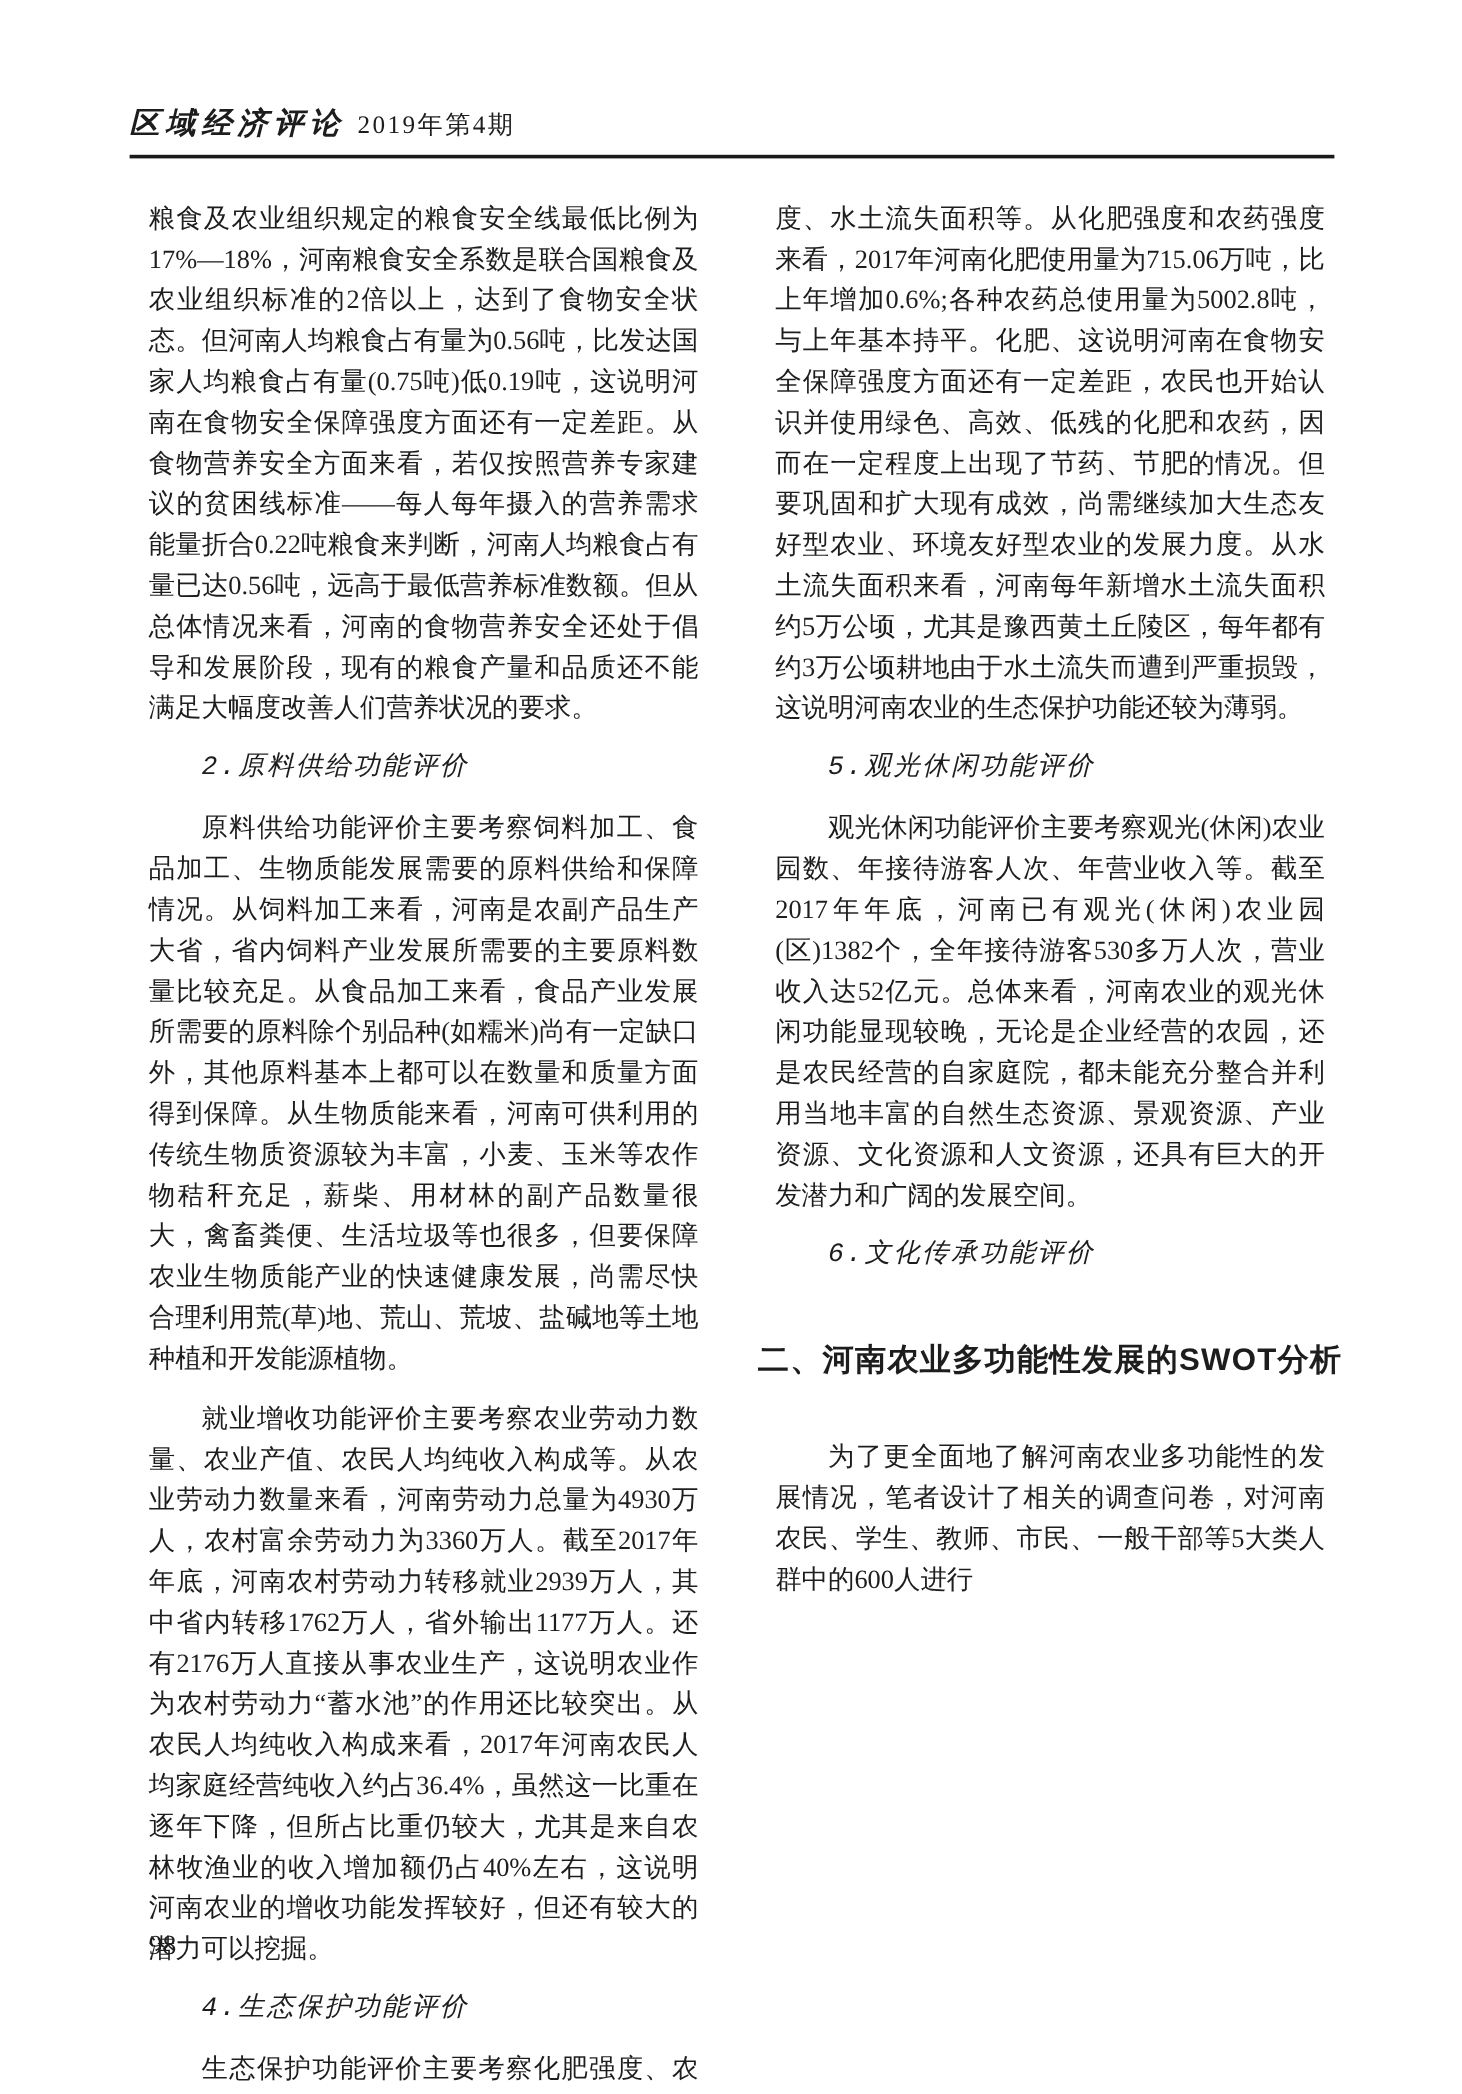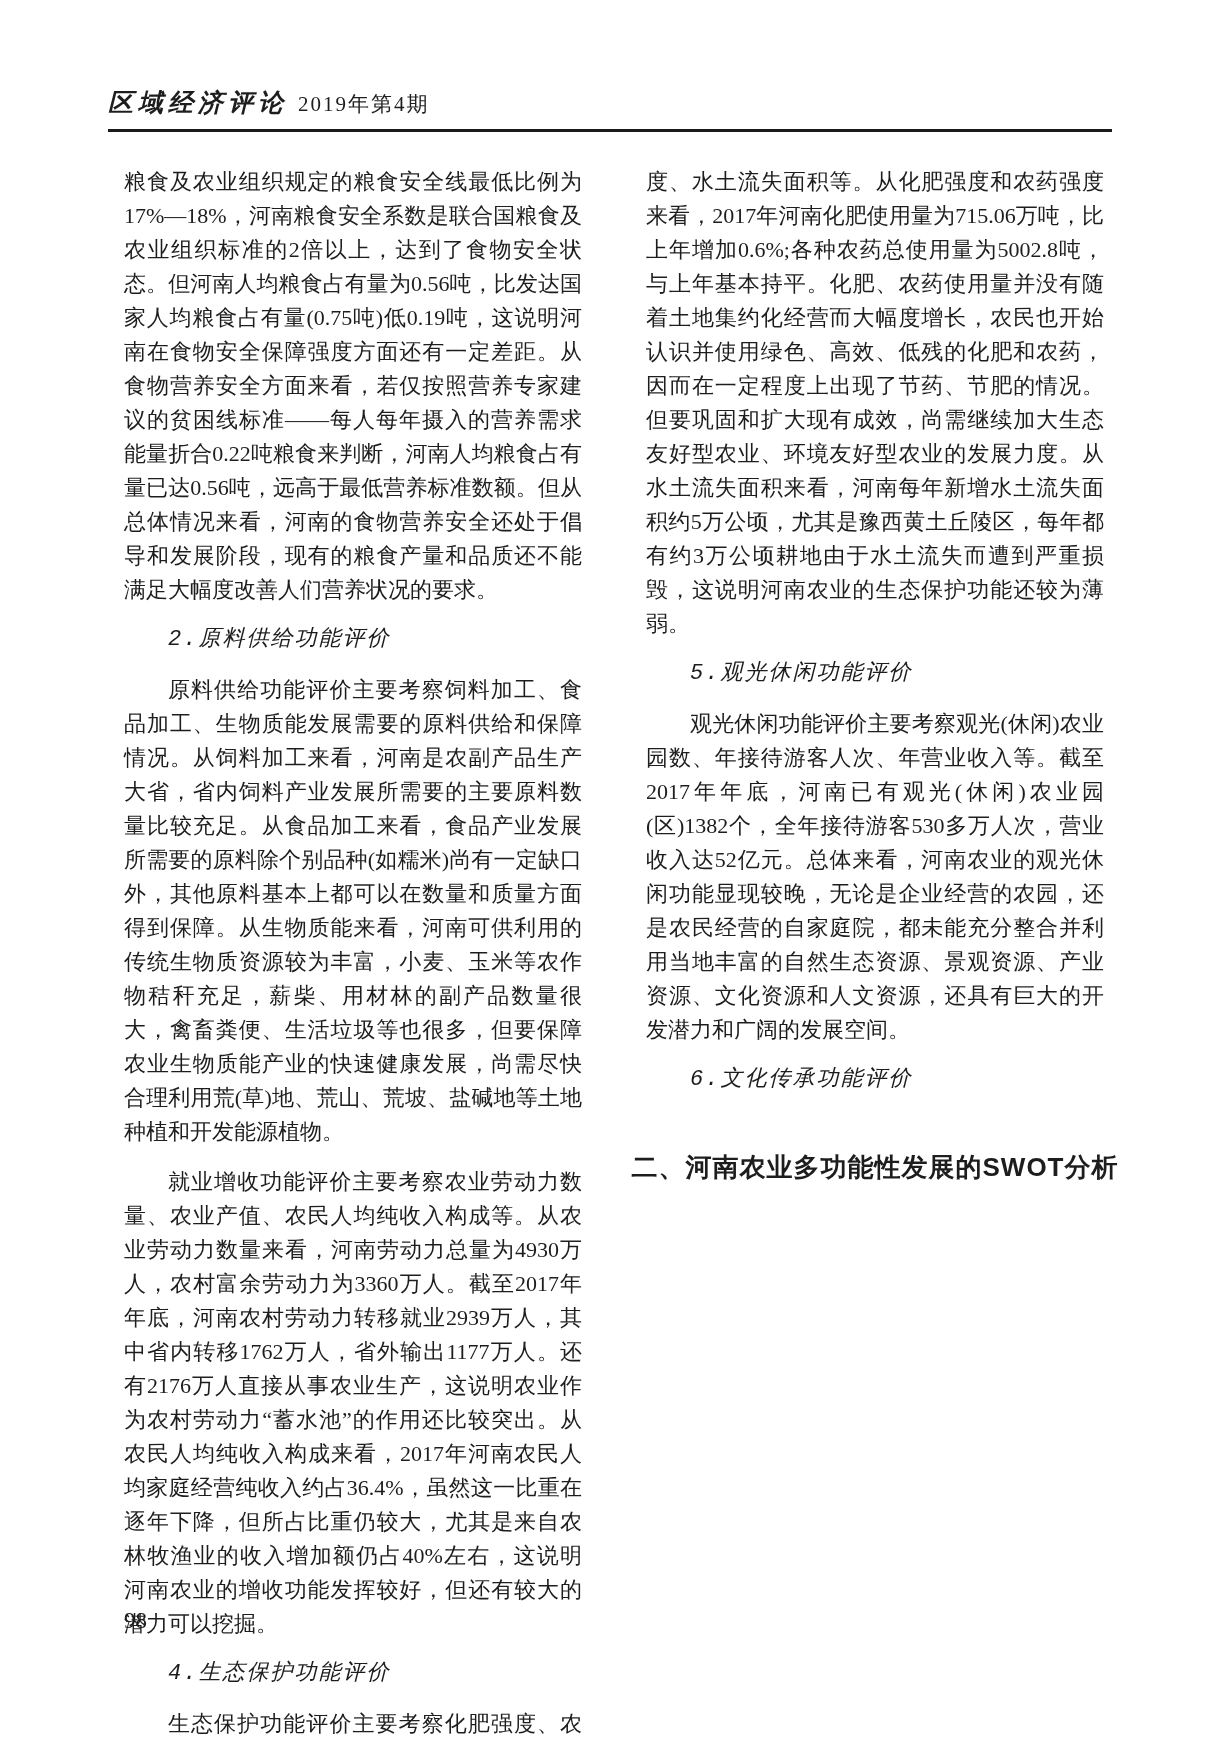--- a/index.html
+++ b/index.html
@@ -90,21 +90,22 @@
   <div class="columns">
     <div class="column">
         <p class="blk p-cont">粮食及农业组织规定的粮食安全线最低比例为17%—18%，河南粮食安全系数是联合国粮食及农业组织标准的2倍以上，达到了食物安全状态。但河南人均粮食占有量为0.56吨，比发达国家人均粮食占有量(0.75吨)低0.19吨，这说明河南在食物安全保障强度方面还有一定差距。从食物营养安全方面来看，若仅按照营养专家建议的贫困线标准——每人每年摄入的营养需求能量折合0.22吨粮食来判断，河南人均粮食占有量已达0.56吨，远高于最低营养标准数额。但从总体情况来看，河南的食物营养安全还处于倡导和发展阶段，现有的粮食产量和品质还不能满足大幅度改善人们营养状况的要求。</p>
         <p class="blk h">2.原料供给功能评价</p>
         <p class="blk p">原料供给功能评价主要考察饲料加工、食品加工、生物质能发展需要的原料供给和保障情况。从饲料加工来看，河南是农副产品生产大省，省内饲料产业发展所需要的主要原料数量比较充足。从食品加工来看，食品产业发展所需要的原料除个别品种(如糯米)尚有一定缺口外，其他原料基本上都可以在数量和质量方面得到保障。从生物质能来看，河南可供利用的传统生物质资源较为丰富，小麦、玉米等农作物秸秆充足，薪柴、用材林的副产品数量很大，禽畜粪便、生活垃圾等也很多，但要保障农业生物质能产业的快速健康发展，尚需尽快合理利用荒(草)地、荒山、荒坡、盐碱地等土地种植和开发能源植物。</p>
         <p class="blk p">就业增收功能评价主要考察农业劳动力数量、农业产值、农民人均纯收入构成等。从农业劳动力数量来看，河南劳动力总量为4930万人，农村富余劳动力为3360万人。截至2017年年底，河南农村劳动力转移就业2939万人，其中省内转移1762万人，省外输出1177万人。还有2176万人直接从事农业生产，这说明农业作为农村劳动力“蓄水池”的作用还比较突出。从农民人均纯收入构成来看，2017年河南农民人均家庭经营纯收入约占36.4%，虽然这一比重在逐年下降，但所占比重仍较大，尤其是来自农林牧渔业的收入增加额仍占40%左右，这说明河南农业的增收功能发挥较好，但还有较大的潜力可以挖掘。</p>
         <p class="blk h">4.生态保护功能评价</p>
         <p class="blk p">生态保护功能评价主要考察化肥强度、农药强</p>
       </div>
     <div class="column">
-        <p class="blk p-cont">度、水土流失面积等。从化肥强度和农药强度来看，2017年河南化肥使用量为715.06万吨，比上年增加0.6%;各种农药总使用量为5002.8吨，与上年基本持平。化肥、农药使用量并没有随着土地集约化经营而大幅度增长，农民也开始认识并使用绿色、高效、低残的化肥和农药，因而在一定程度上出现了节药、节肥的情况。但要巩固和扩大现有成效，尚需继续加大生态友好型农业、环境友好型农业的发展力度。从水土流失面积来看，河南每年新增水土流失面积约5万公顷，尤其是豫西黄土丘陵区，每年都有约3万公顷耕地由于水土流失而遭到严重损毁，这说明河南农业的生态保护功能还较为薄弱。</p>
+        <p class="blk p-cont">度、水土流失面积等。从化肥强度和农药强度来看，2017年河南化肥使用量为715.06万吨，比上年增加0.6%;各种农药总使用量为5002.8吨，与上年基本持平。化肥、这说明河南在食物安全保障强度方面还有一定差距，农民也开始认识并使用绿色、高效、低残的化肥和农药，因而在一定程度上出现了节药、节肥的情况。但要巩固和扩大现有成效，尚需继续加大生态友好型农业、环境友好型农业的发展力度。从水土流失面积来看，河南每年新增水土流失面积约5万公顷，尤其是豫西黄土丘陵区，每年都有约3万公顷耕地由于水土流失而遭到严重损毁，这说明河南农业的生态保护功能还较为薄弱。</p>
         <p class="blk h">5.观光休闲功能评价</p>
         <p class="blk p">观光休闲功能评价主要考察观光(休闲)农业园数、年接待游客人次、年营业收入等。截至2017年年底，河南已有观光(休闲)农业园(区)1382个，全年接待游客530多万人次，营业收入达52亿元。总体来看，河南农业的观光休闲功能显现较晚，无论是企业经营的农园，还是农民经营的自家庭院，都未能充分整合并利用当地丰富的自然生态资源、景观资源、产业资源、文化资源和人文资源，还具有巨大的开发潜力和广阔的发展空间。</p>
         <p class="blk h">6.文化传承功能评价</p>
         <p class="blk sec">二、河南农业多功能性发展的SWOT分析</p>
+        <p class="blk p">为了更全面地了解河南农业多功能性的发展情况，笔者设计了相关的调查问卷，对河南农民、学生、教师、市民、一般干部等5大类人群中的600人进行</p>
       </div>
   </div>
   <div class="pagenum">98</div>
 </div>
 
 </body></html>

